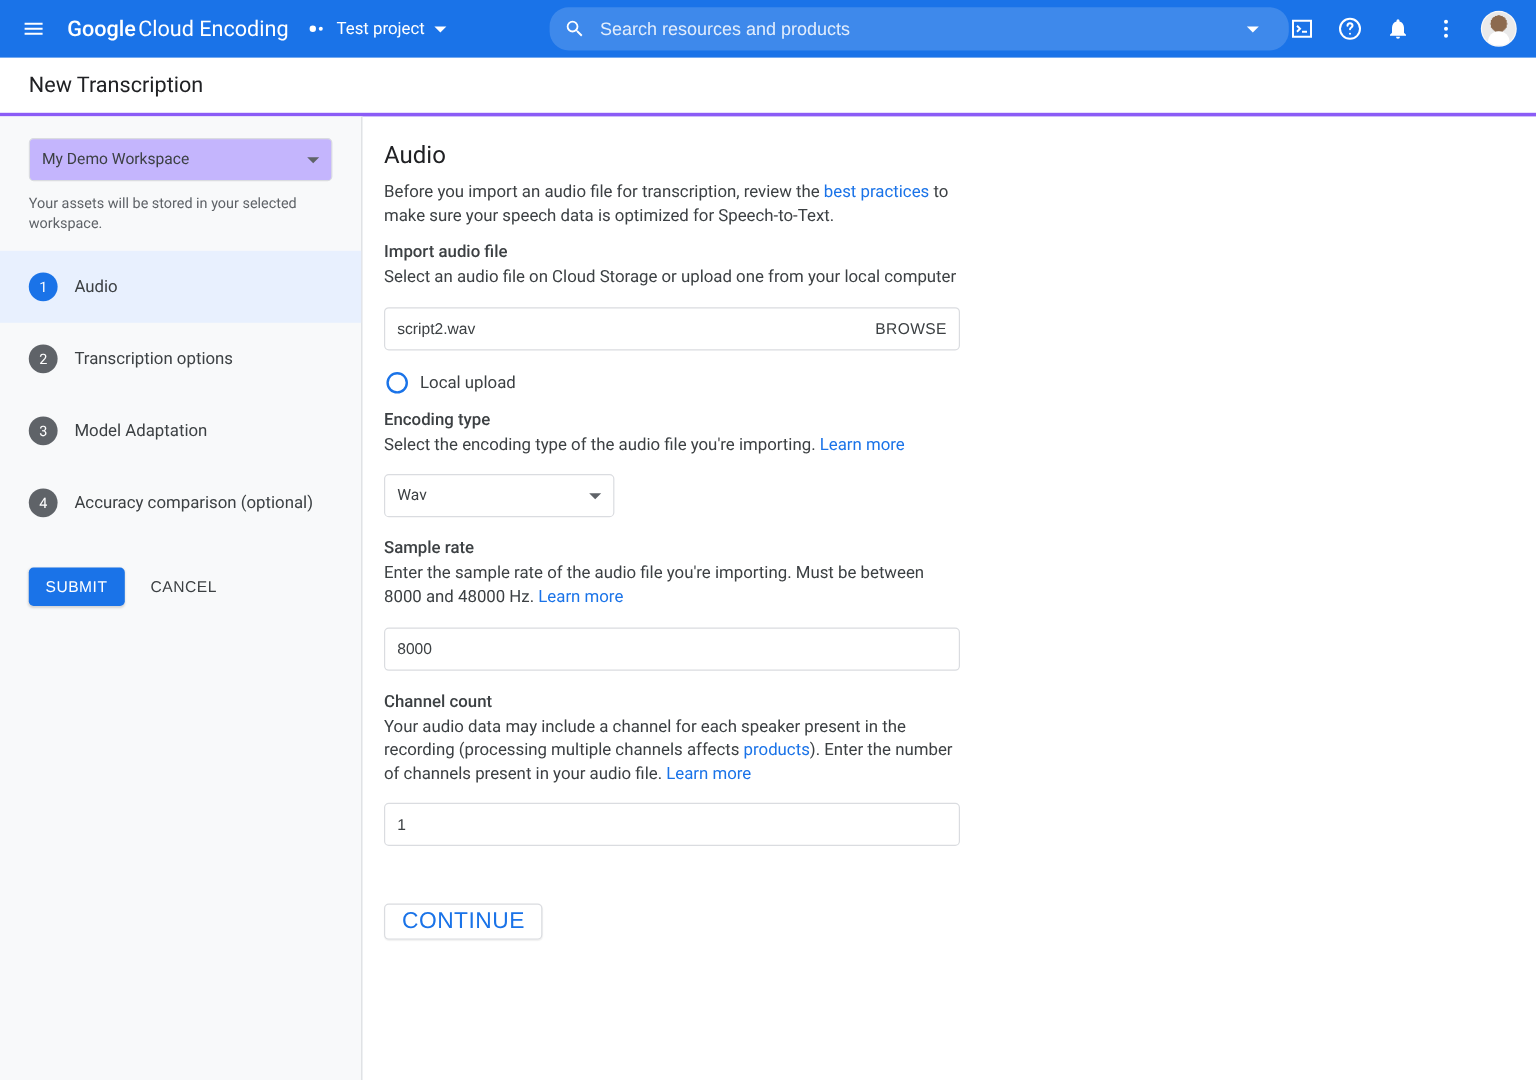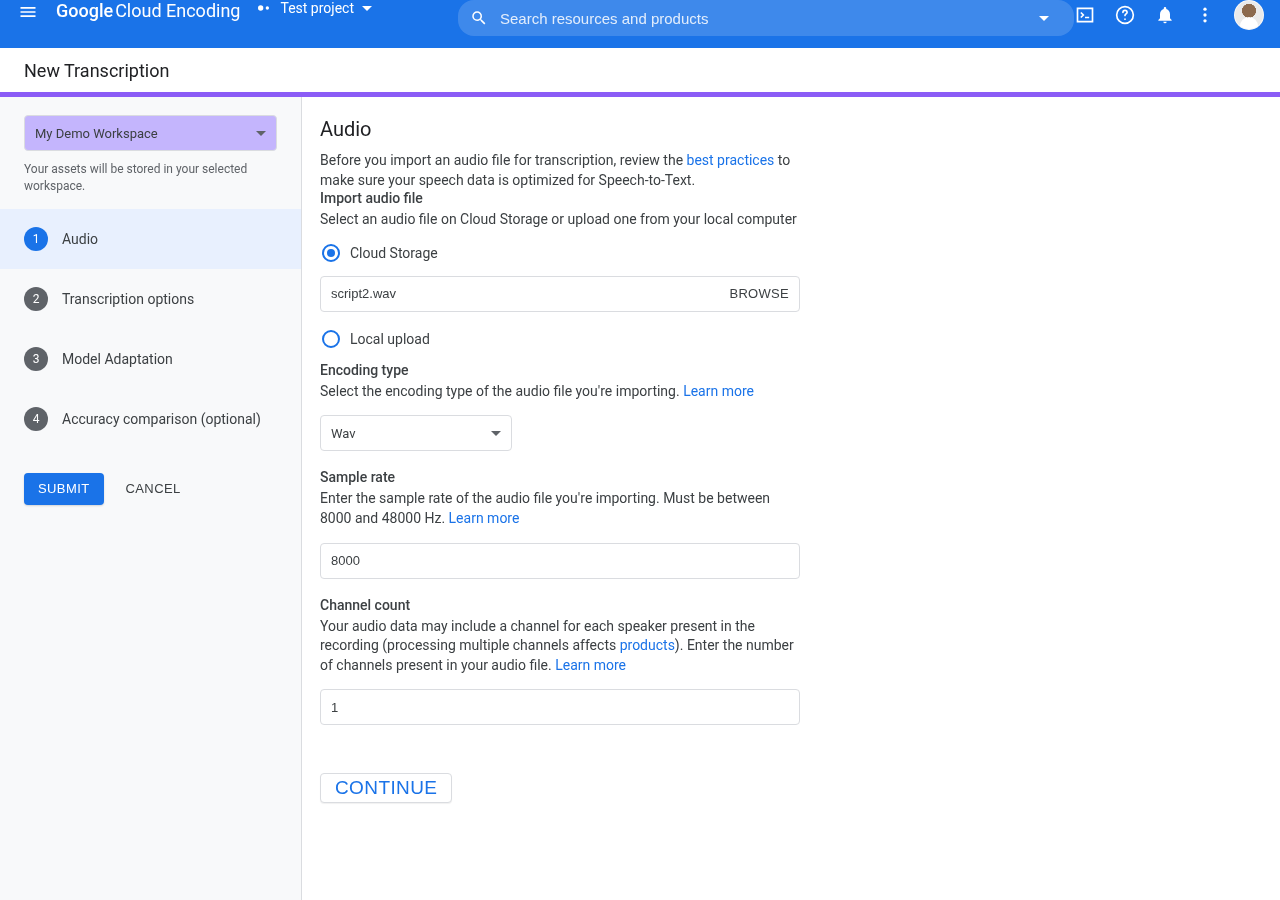--- a/index.html
+++ b/index.html
@@ -1,35 +1,35 @@
 <!DOCTYPE html>
 <html><head>
 <meta charset="utf-8">
 <style>
 * { box-sizing: border-box; margin: 0; padding: 0; }
 body { font-family: Roboto, 'Helvetica Neue', Arial, sans-serif; font-size: 14px; color: #3c4043; width: 1280px; height: 900px; overflow: hidden; background: #fff; }
 
 
-.topbar { height: 48px; background: #1a73e8; display: flex; align-items: flex-start; color: #fff; padding: 0 16px; }
+.topbar { height: 48px; background: #1a73e8; display: flex; align-items: center; color: #fff; padding: 0 16px; }
 .topbar .menu-icon { width: 24px; height: 24px; display: flex; align-items: center; justify-content: center; cursor: pointer; margin-right: 16px; }
 .topbar .brand { font-size: 18px; font-weight: 400; display: flex; align-items: center; gap: 2px; margin-right: 16px; white-space: nowrap; }
 .topbar .brand .google { font-weight: 500; }
 .topbar .project-picker { display: flex; align-items: center; gap: 8px; cursor: pointer; margin-right: 16px; white-space: nowrap; }
 .topbar .project-picker .dots { display: inline-flex; }
 .topbar .search-wrap { flex: 1; max-width: 640px; margin-left: 70px; background: rgba(255,255,255,0.16); border-radius: 16px; height: 36px; display: flex; align-items: center; padding: 0 12px; }
 .topbar .search-wrap input { flex: 1; background: transparent; border: none; outline: none; color: #fff; font-size: 15px; }
 .topbar .search-wrap input::placeholder { color: rgba(255,255,255,0.85); }
 .topbar .search-drop { width: 36px; display: flex; align-items: center; justify-content: center; cursor: pointer; }
 .topbar .right-icons { margin-left: auto; display: flex; align-items: center; gap: 18px; }
 .topbar .right-icons .ic { width: 22px; height: 22px; display: flex; align-items: center; justify-content: center; cursor: pointer; }
 .topbar .avatar { width: 30px; height: 30px; border-radius: 50%; background: radial-gradient(circle at 50% 35%, #8c6a4e 0%, #8c6a4e 30%, #eaeaea 31%, #eaeaea 100%); border: 1px solid rgba(255,255,255,0.7); overflow: hidden; position: relative; }
 .topbar .avatar::after { content:""; position:absolute; left:5px; right:5px; bottom:0; height:12px; background:#fff; border-radius:10px 10px 0 0; }
 
 
-.page-title-bar { height: 49px; border-bottom: 5px solid #8b5cf6; display: flex; align-items: center; padding: 0 24px; }
+.page-title-bar { height: 49px; border-bottom: 3px solid #8b5cf6; display: flex; align-items: center; padding: 0 24px; }
 .page-title-bar h1 { font-size: 18px; font-weight: 400; color: #202124; }
 
 
 .main-wrap { display: flex; height: calc(900px - 48px - 49px); }
 .sidebar { width: 302px; background: #f8f9fa; border-right: 1px solid #dadce0; padding-top: 18px; }
 .content { flex: 1; padding: 20px 0 0 18px; overflow: auto; }
 
 
 .ws-select { margin: 0 24px 10px; border: 1px solid #dadce0; border-radius: 4px; height: 36px; display: flex; align-items: center; padding: 0 10px; background: #c4b5fd; cursor: pointer; justify-content: space-between; font-size: 13px; color: #3c4043; }
 .ws-desc { margin: 0 24px 14px; font-size: 12px; color: #5f6368; line-height: 1.4; }
@@ -40,21 +40,21 @@
 .step .num { width: 24px; height: 24px; border-radius: 50%; background: #5f6368; color: #fff; display: flex; align-items: center; justify-content: center; font-size: 12px; margin-right: 14px; flex-shrink: 0; }
 .step.active .num { background: #1a73e8; }
 
 .side-actions { display: flex; gap: 22px; align-items: center; margin: 24px 24px 0; }
 .btn-primary { background: #1a73e8; color: #fff; border: none; border-radius: 4px; padding: 0 14px; height: 32px; font-size: 13px; font-weight: 500; letter-spacing: 0.4px; cursor: pointer; box-shadow: 0 1px 2px rgba(0,0,0,0.15); }
 .btn-text { background: none; border: none; color: #3c4043; font-size: 13px; font-weight: 500; letter-spacing: 0.4px; cursor: pointer; }
 
 
 .content .section { max-width: 480px; }
 .content h2 { font-size: 20px; font-weight: 400; color: #202124; margin-bottom: 10px; }
-.content p.lead { font-size: 14px; color: #3c4043; line-height: 1.4; }
+.content p.lead { font-size: 14px; color: #3c4043; line-height: 1.4; margin-bottom: 12px; }
 .content .label-hd { font-size: 14px; font-weight: 500; color: #3c4043; margin-bottom: 4px; }
 .content .subdesc { font-size: 14px; color: #3c4043; line-height: 1.4; margin-bottom: 14px; }
 .content a { color: #1a73e8; text-decoration: none; }
 
 .radio-row { display: flex; align-items: center; gap: 10px; margin-bottom: 14px; margin-left: 2px; }
 .radio { width: 18px; height: 18px; border: 2px solid #1a73e8; border-radius: 50%; display: flex; align-items: center; justify-content: center; cursor: pointer; }
 .radio.selected::after { content: ""; width: 8px; height: 8px; border-radius: 50%; background: #1a73e8; }
 .radio-label { font-size: 14px; color: #3c4043; }
 
 .fld { border: 1px solid #dadce0; border-radius: 4px; height: 36px; display: flex; align-items: center; padding: 0 10px; background: #fff; font-size: 13px; color: #3c4043; margin-bottom: 18px; }
@@ -175,24 +175,20 @@
   <div class="content">
     <div class="section">
       <h2>Audio</h2>
       <p class="lead">
         <span>Before you import an audio file for transcription, review the </span><a href="#">best practices</a><span> to make sure your speech data is optimized for Speech-to-Text.</span>
       </p>
 
       <div class="label-hd">Import audio file</div>
       <div class="subdesc">Select an audio file on Cloud Storage or upload one from your local computer</div>
 
-      <div class="radio-row">
-        <div class="radio selected"></div>
-        <div class="radio-label">Cloud Storage</div>
-      </div>
 
       <div class="fld gs">
         <input type="text" value="script2.wav" style="">
         <button class="browse">BROWSE</button>
       </div>
 
       <div class="radio-row" style="margin-top:12px">
         <div class="radio"></div>
         <div class="radio-label">Local upload</div>
       </div>

